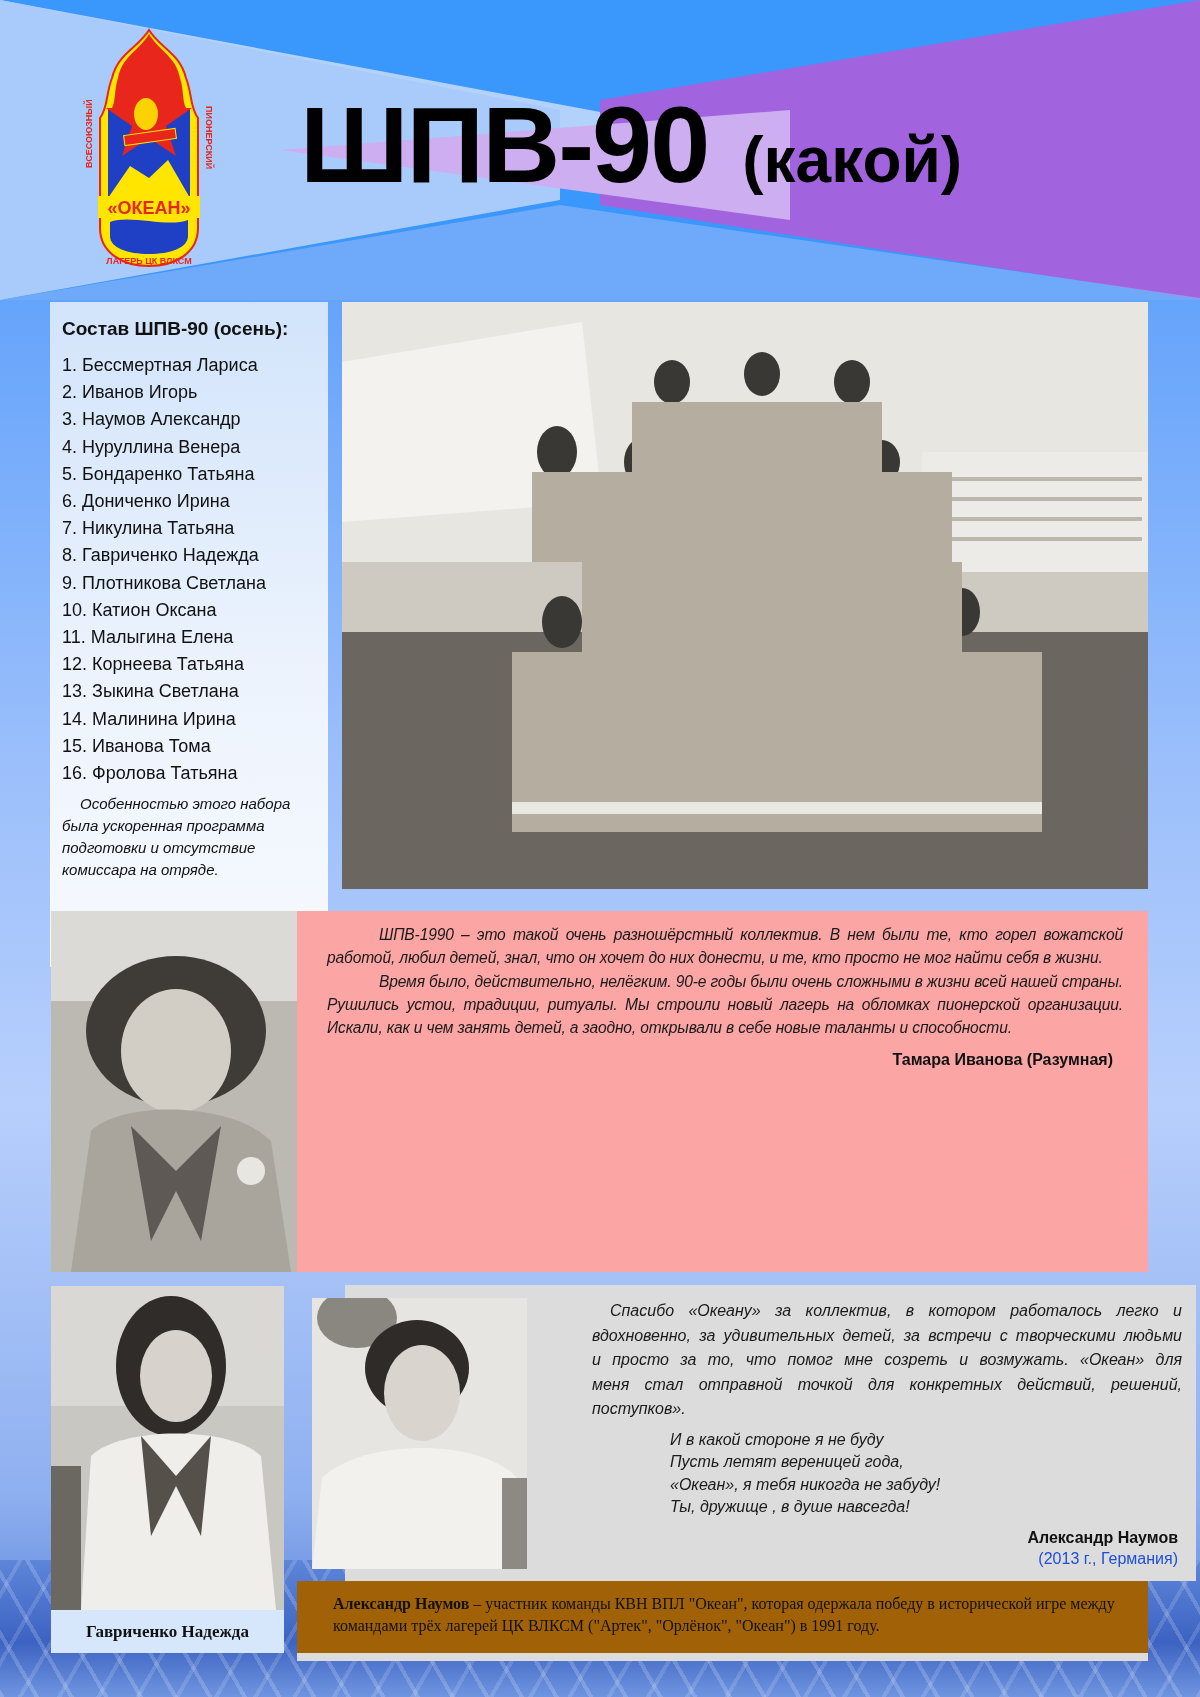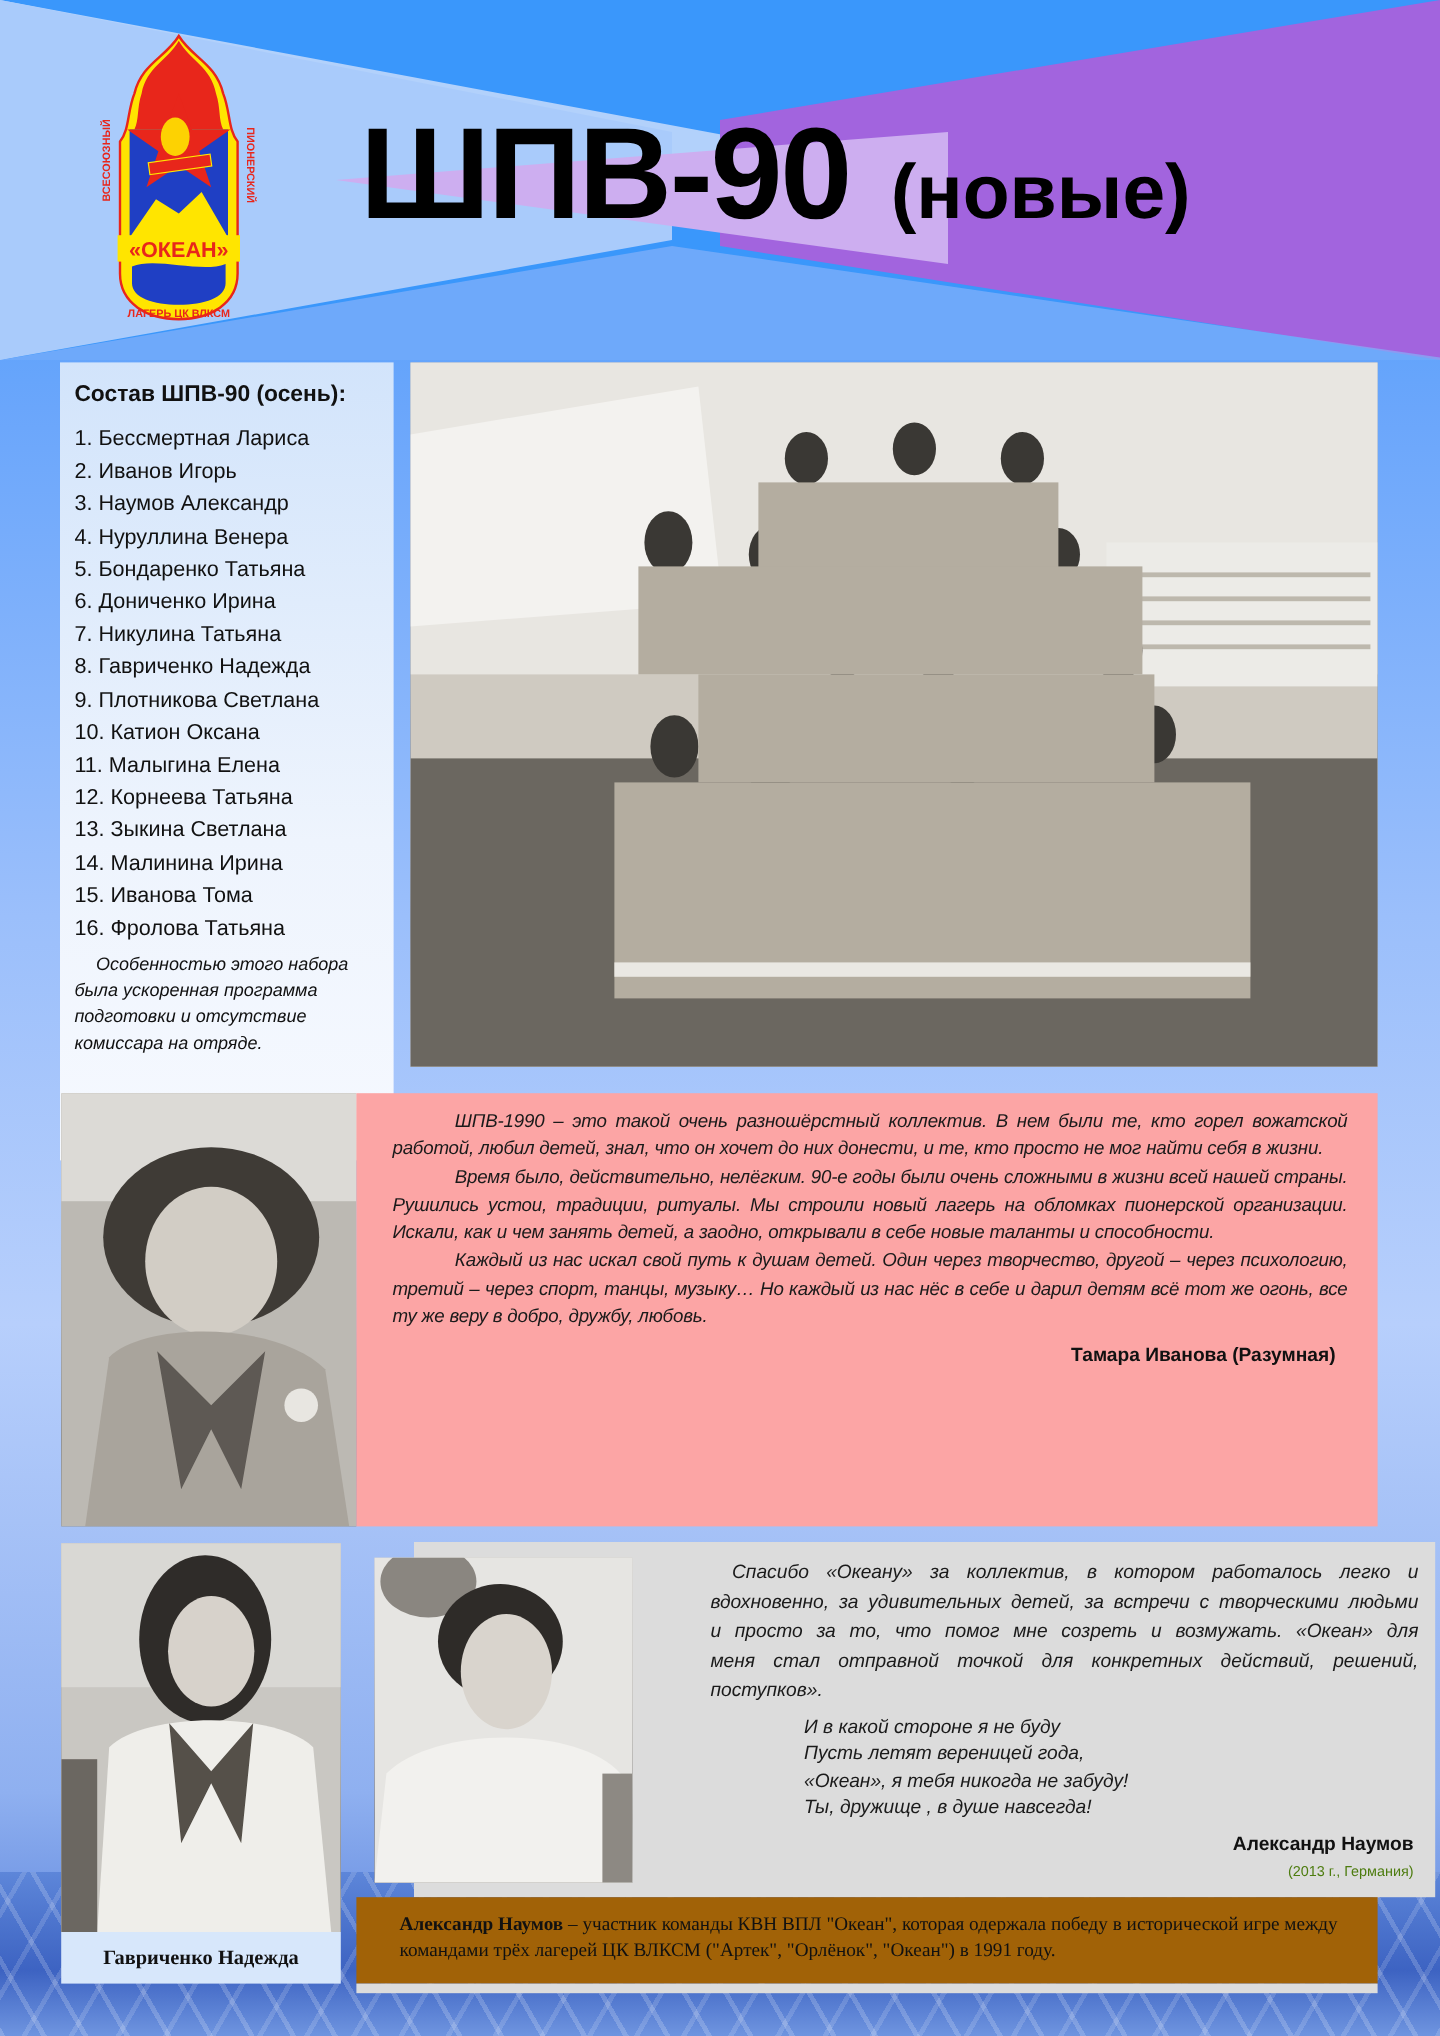--- a/index.html
+++ b/index.html
@@ -80,21 +80,21 @@
   }
   .quote2 .text p.lead {
     font-style: italic; font-size: 16px; line-height: 24.5px; color: #1a1a1a;
     text-align: justify; text-indent: 18px; word-spacing: 3px;
   }
   .quote2 .poem { margin-top: 7px; padding-left: 78px; }
   .quote2 .poem div { font-style: italic; font-size: 16px; line-height: 22.5px; color: #1a1a1a; }
   .quote2 .author {
     text-align: right; font-weight: bold; font-size: 16px; color: #111; margin-top: 10px; padding-right: 4px;
   }
-  .quote2 .meta { text-align: right; font-size: 12px; color: #4d7c0f; line-height: 24px; padding-right: 4px; }
+  .quote2 .meta { text-align: right; font-size: 16px; color: #1d4ed8; line-height: 24px; padding-right: 4px; }
 
   
   .bio {
     position: absolute; left: 297px; top: 1581px; width: 851px; height: 72px;
     background: #a16207; padding: 12px 20px 0 36px;
     font-family: "Liberation Serif", serif; font-size: 16px; line-height: 22px; color: #111;
   }
   .bio b { font-weight: bold; }
   .bio-shadow { position: absolute; left: 297px; top: 1653px; width: 851px; height: 8px; background: #dcdcdc; }
 
@@ -130,21 +130,21 @@
   <polygon points="28,170 50,138 69,150 88,132 110,170" fill="#ffe500"></polygon>
   <rect x="18" y="168" width="102" height="22" fill="#ffe500"></rect>
   <text x="69" y="186" text-anchor="middle" font-family="Liberation Sans, sans-serif" font-weight="bold" font-size="18" fill="#e8261b">«ОКЕАН»</text>
   <path d="M30 194 C50 186 88 200 108 192 L108 208 C108 220 90 226 69 226 C48 226 30 220 30 208 Z" fill="#1f3fc4"></path>
   <text x="12" y="140" font-family="Liberation Sans, sans-serif" font-weight="bold" font-size="9" fill="#e8261b" transform="rotate(-90 12 140)">ВСЕСОЮЗНЫЙ</text>
   <text x="126" y="78" font-family="Liberation Sans, sans-serif" font-weight="bold" font-size="9" fill="#e8261b" transform="rotate(90 126 78)">ПИОНЕРСКИЙ</text>
   <text x="69" y="236" text-anchor="middle" font-family="Liberation Sans, sans-serif" font-weight="bold" font-size="9" fill="#e8261b">ЛАГЕРЬ ЦК ВЛКСМ</text>
 </svg>
 
 <div class="title">
-  <span class="main">ШПВ-90</span><span class="sub">(новые)</span>
+  <span class="main">ШПВ-90</span><span class="sub">(какой)</span>
 </div>
 
 <div class="roster">
   <h2>Состав ШПВ-90 (осень):</h2>
   <ol>
     <li>1. Бессмертная Лариса</li>
     <li>2. Иванов Игорь</li>
     <li>3. Наумов Александр</li>
     <li>4. Нуруллина Венера</li>
     <li>5. Бондаренко Татьяна</li>
@@ -215,21 +215,20 @@
     <ellipse cx="125" cy="140" rx="55" ry="62" fill="#d2cdc5"></ellipse>
     <path d="M20 361 L40 220 C70 190 180 190 220 230 L240 361 Z" fill="#a9a49c"></path>
     <polygon points="80,215 125,260 170,215 150,330 125,280 100,330" fill="#5e5954"></polygon>
     <circle cx="200" cy="260" r="14" fill="#e8e6e1"></circle>
   </svg>
 </div>
 
 <div class="quote1">
   <p>ШПВ-1990 – это такой очень разношёрстный коллектив. В нем были те, кто горел вожатской работой, любил детей, знал, что он хочет до них донести, и те, кто просто не мог найти себя в жизни.</p>
   <p>Время было, действительно, нелёгким. 90-е годы были очень сложными в жизни всей нашей страны. Рушились устои, традиции, ритуалы. Мы строили новый лагерь на обломках пионерской организации. Искали, как и чем занять детей, а заодно, открывали в себе новые таланты и способности.</p>
-  <p>Каждый из нас искал свой путь к душам детей. Один через творчество, другой – через психологию, третий – через спорт, танцы, музыку… Но каждый из нас нёс в себе и дарил детям всё тот же огонь, все ту же веру в добро, дружбу, любовь.</p>
   <div class="author">Тамара Иванова (Разумная)</div>
 </div>
 
 <div class="photo portrait-2">
   <svg viewBox="0 0 233 324" preserveAspectRatio="none">
     <rect width="233" height="324" fill="#c9c7c2"></rect>
     <rect x="0" y="0" width="233" height="120" fill="#d9d8d4"></rect>
     <ellipse cx="120" cy="80" rx="55" ry="70" fill="#2f2c29"></ellipse>
     <ellipse cx="125" cy="90" rx="36" ry="46" fill="#d7d2cb"></ellipse>
     <path d="M30 324 L40 170 C70 140 180 140 210 170 L225 324 Z" fill="#efeeea"></path>

